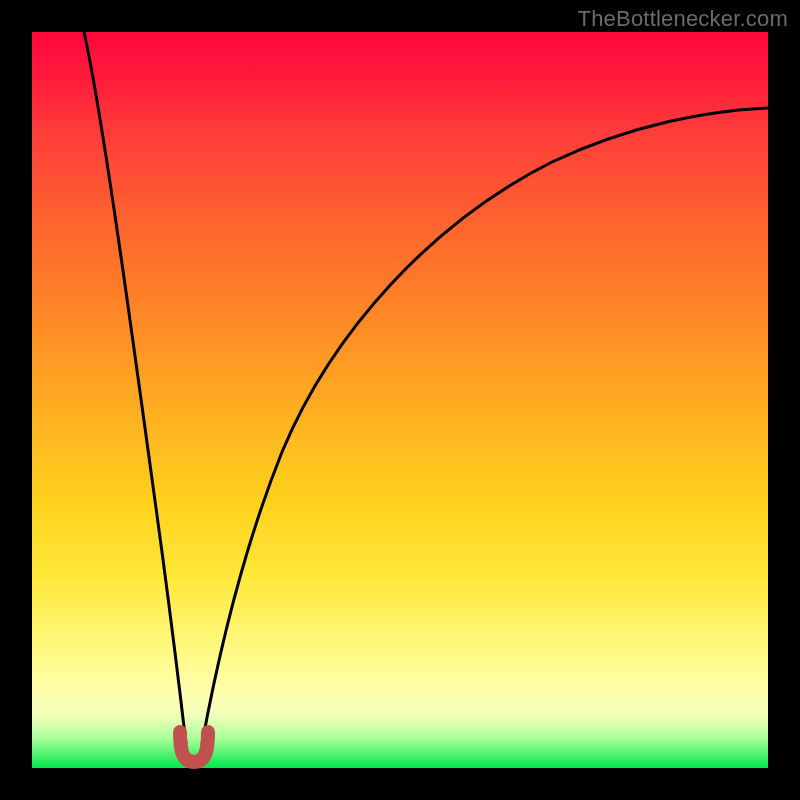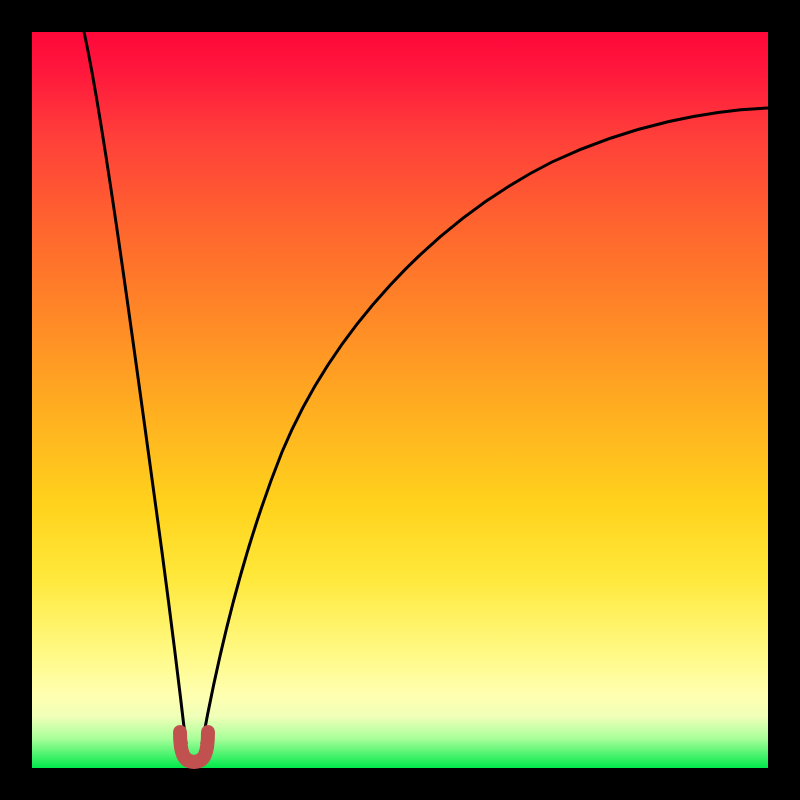--- a/index.html
+++ b/index.html
@@ -59,20 +59,21 @@
     top: 0;
     width: 736px;
     height: 736px;
     overflow: visible;
   }
 </style>
 </head>
 <body>
 
 <div class="frame">
+  <div class="watermark">TheBottlenecker.com</div>
 
   <div class="plot">
     <svg class="curve" viewBox="0 0 736 736">
 
       <path d="M 52 0
                C 70 80, 100 300, 130 520
                C 140 595, 148 660, 154 712" fill="none" stroke="#000" stroke-width="3"></path>
 
       <path d="M 170 712
                C 185 630, 210 520, 250 420

